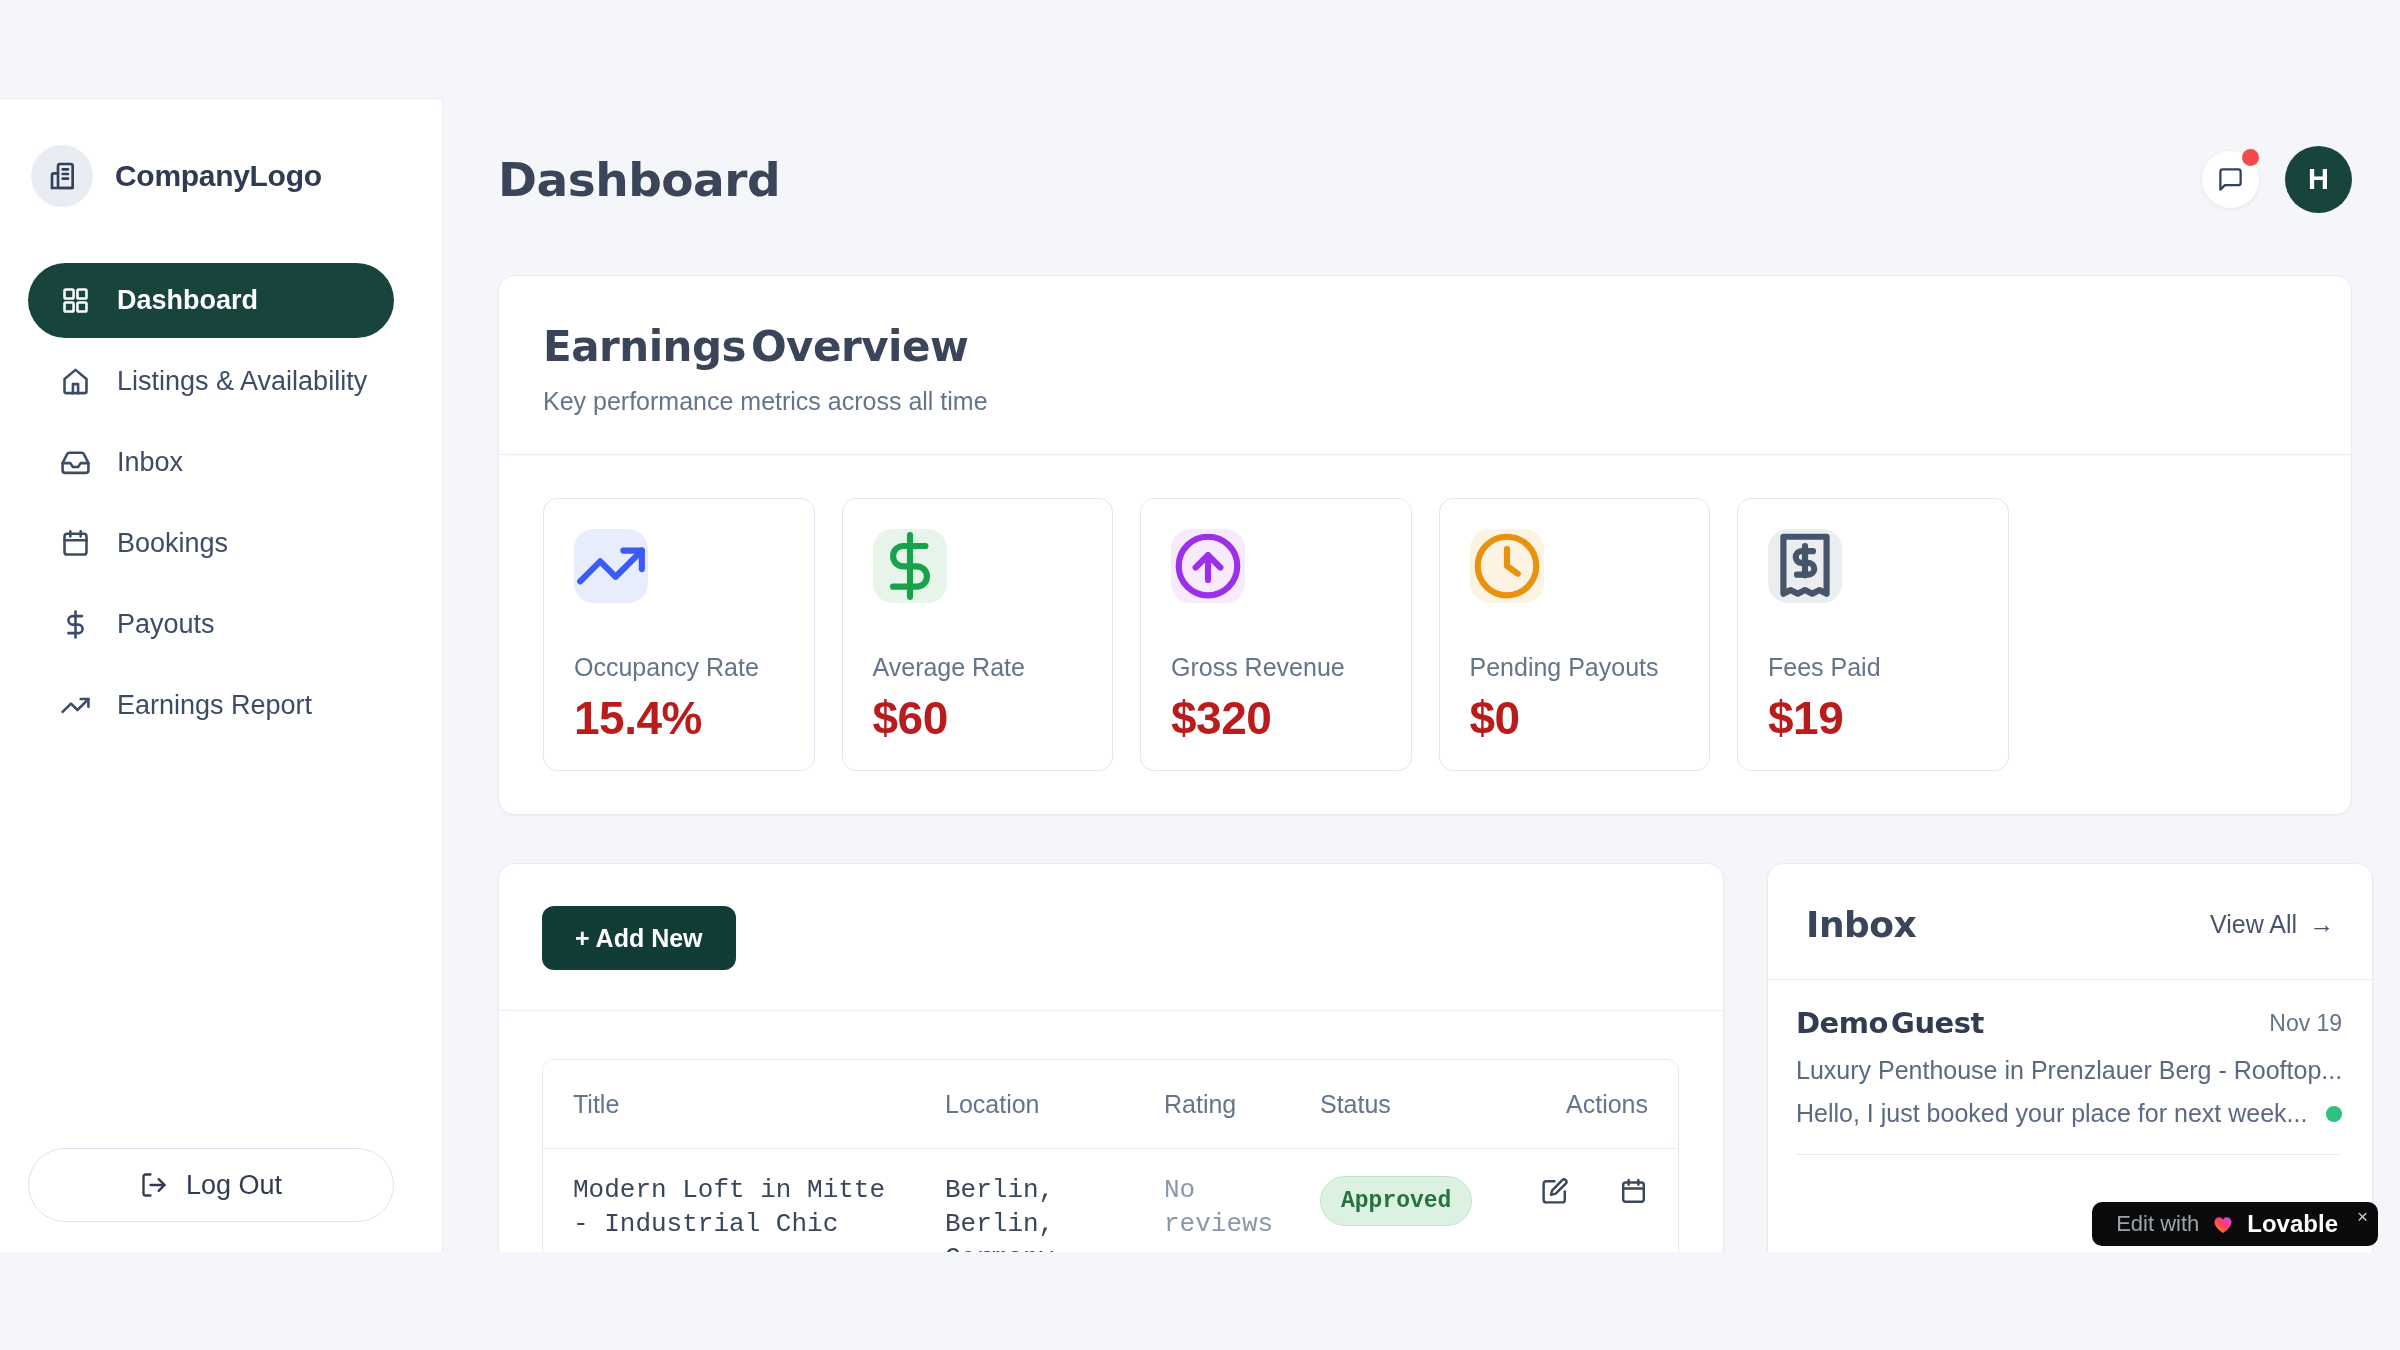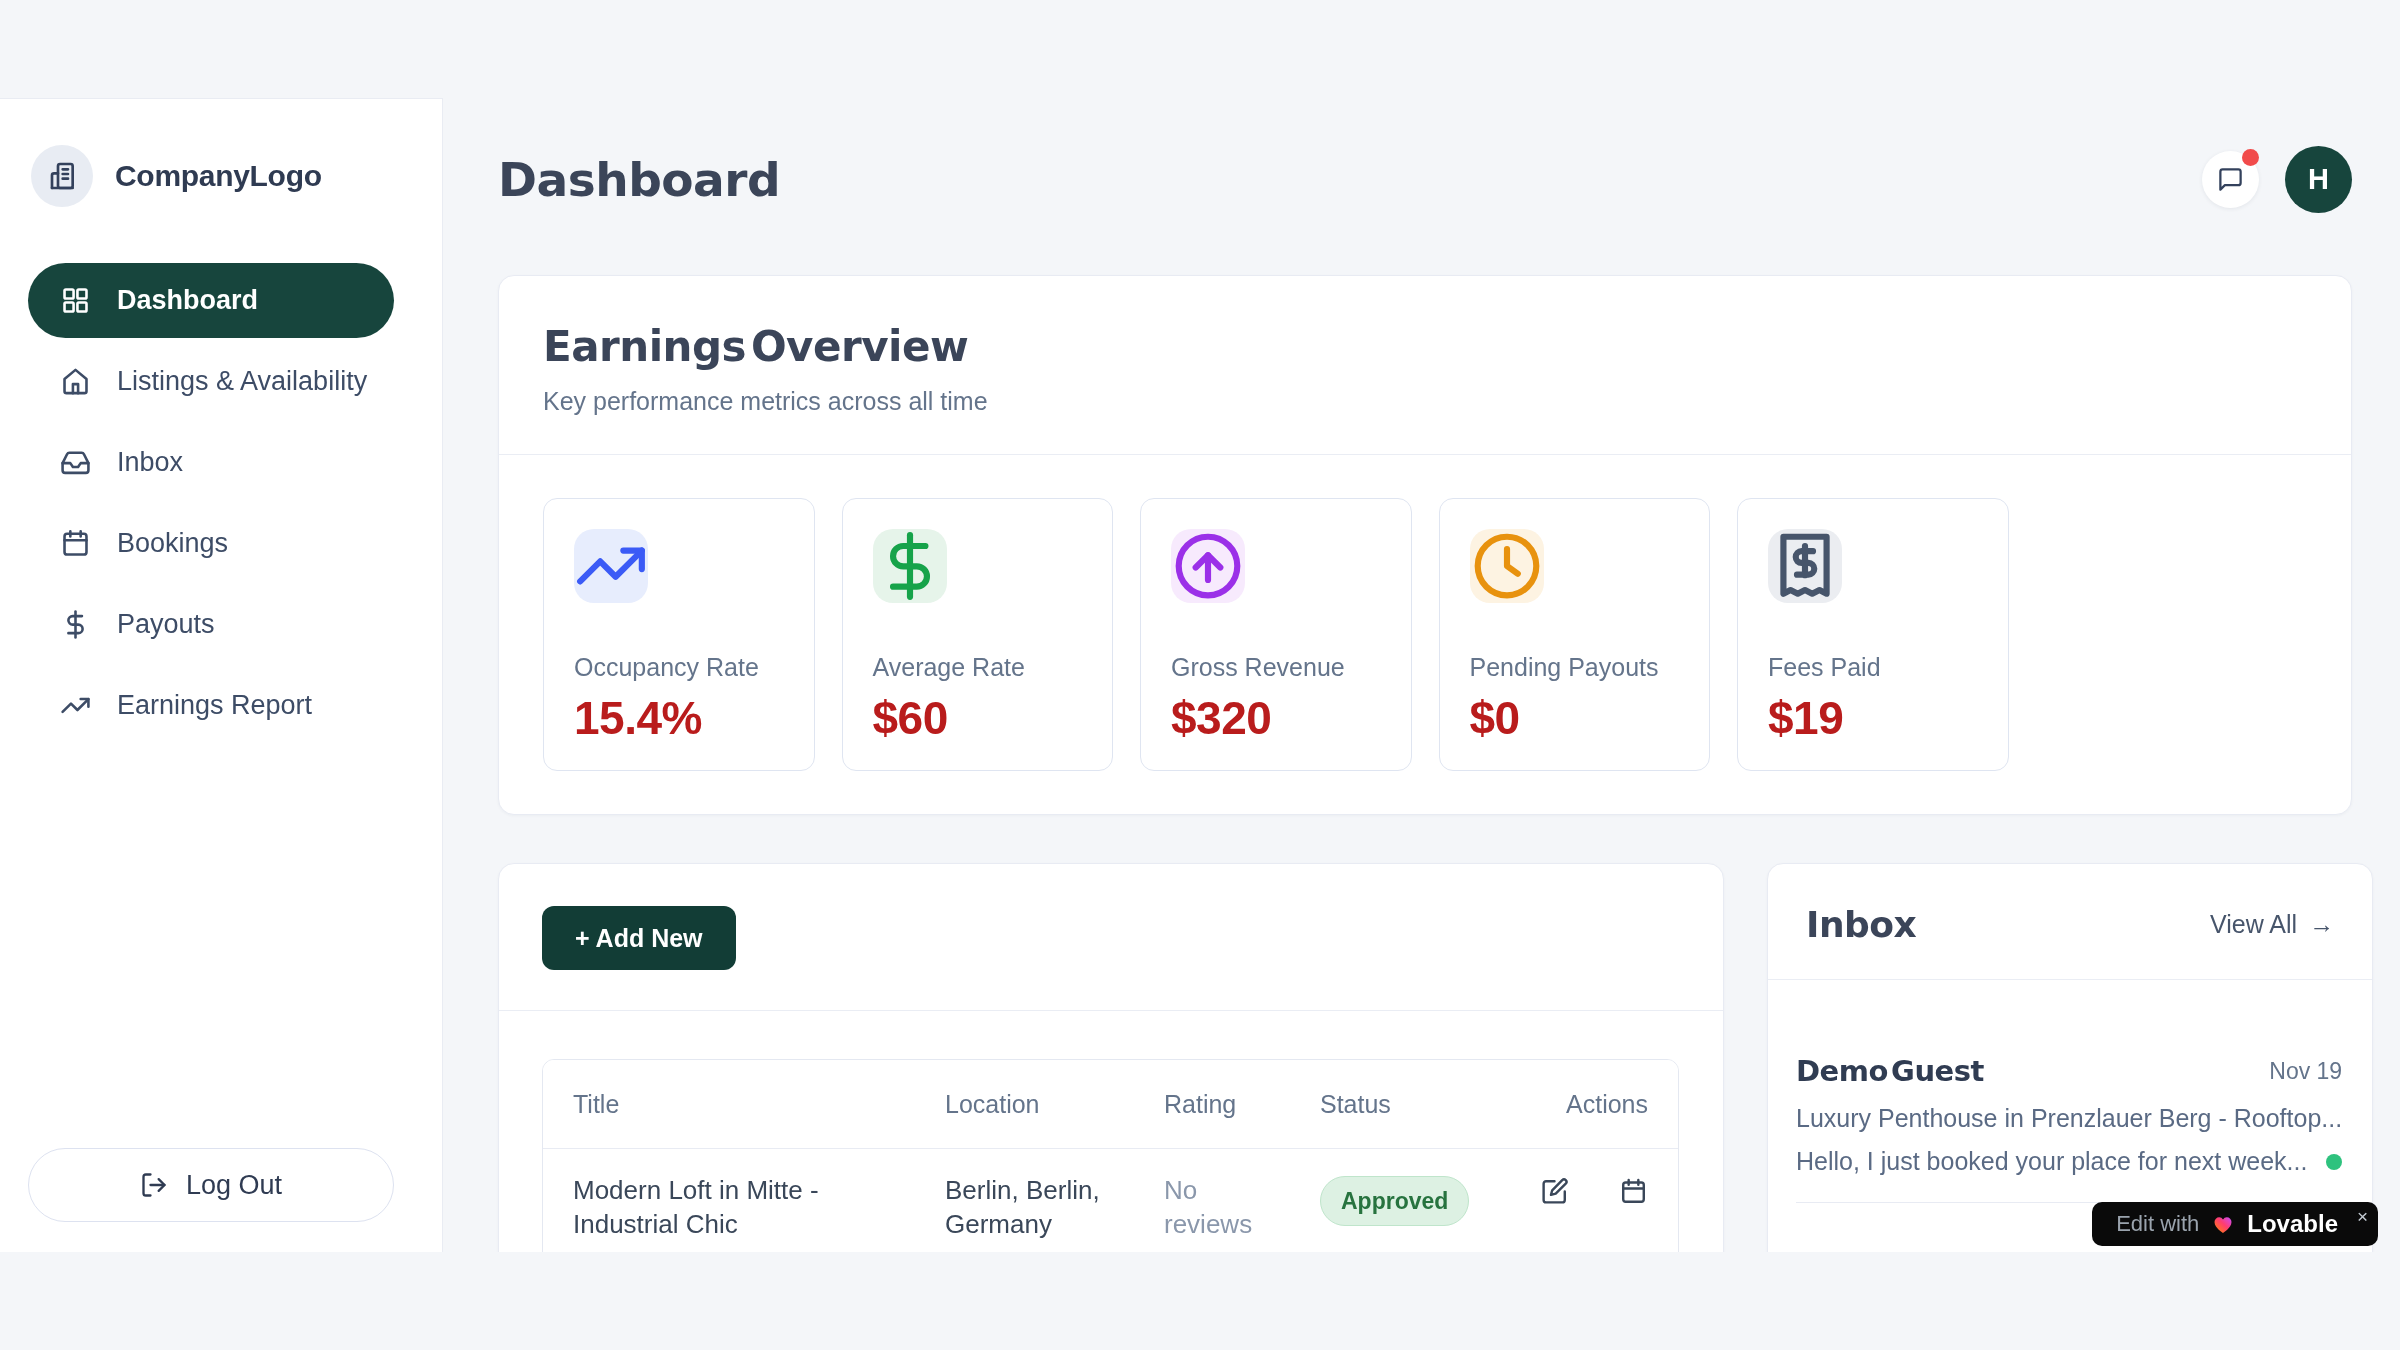--- a/index.html
+++ b/index.html
@@ -67,35 +67,35 @@
   .listings-head { padding:42px 42px 40px 43px; display:flex; align-items:center; justify-content:space-between; border-bottom:1px solid #eaedf4; }
   .section-title { font-size:38px; }
   .add-btn { background:#123d36; color:#fff; border:none; border-radius:12px; padding:0 33px; height:64px; font-size:25px; font-weight:600; font-family:inherit; cursor:pointer; }
 
   .table-wrap { margin:48px 44px 0 43px; border:1px solid #e4e8f1; border-radius:12px; overflow:hidden; }
   .t-head, .t-row { display:grid; grid-template-columns:372px 219px 156px 208px 1fr; }
   .t-head { height:88px; align-items:center; color:#64748b; font-size:25px; font-weight:500; background:#fff; }
   .t-head > div { padding-left:30px; }
   .t-head > div:last-child { text-align:right; padding-right:30px; }
   .t-row { border-top:1px solid #e8ebf3; padding:24px 0 26px 0; font-size:26px; line-height:34px; align-items:flex-start; background:#fff; }
-  .t-row > div { padding-left:30px; }
+  .t-row > div { padding-left:30px;font-family:Liberation Mono, monospace; }
   .cell-title { color:#3a4759; font-weight:500; }
   .cell-loc { color:#3a4759; }
   .cell-rating { color:#8a97ab; }
   .badge { display:inline-block; padding:7px 20px; border-radius:999px; background:#ddf1e3; border:1px solid #bfe5cb; color:#27733f; font-size:23px; font-weight:600; margin-top:3px; }
   .cell-actions { display:flex; justify-content:flex-end; gap:50px; padding-right:30px !important; color:#3a4759; padding-top:4px; }
   .action-icon { width:29px; height:29px; cursor:pointer; display:flex; }
 
   
   .inbox-card { flex:1; min-height:420px; }
   .inbox-head { padding:40px 38px 34px 38px; display:flex; align-items:center; justify-content:space-between; border-bottom:1px solid #eaedf4; }
   .inbox-title { font-size:36px; }
   .view-all { display:flex; align-items:center; gap:12px; color:#47556b; font-size:25px; font-weight:400; cursor:pointer; }
   .message { margin:0 30px 0 28px; padding:26px 0 26px 0; border-bottom:1px solid #e8ebf3; cursor:pointer; }
-  .msg-top { display:flex; align-items:center; justify-content:space-between;margin-top:48px; }
+  .msg-top { display:flex; align-items:center; justify-content:space-between; }
   .msg-sender { font-size:29px; color:#303c52; }
   .msg-date { font-size:23px; color:#64748b; }
   .msg-subject { margin-top:16px; font-size:25px; color:#5a6a84; white-space:nowrap; overflow:hidden; text-overflow:ellipsis; }
   .msg-bottom { margin-top:14px; display:flex; align-items:center; justify-content:space-between; gap:14px; }
   .msg-preview { font-size:25px; color:#5a6a84; white-space:nowrap; overflow:hidden; text-overflow:ellipsis; }
   .unread-dot { width:16px; height:16px; border-radius:50%; background:#2ec27e; flex:none; }
 
   
   .lovable { position:absolute; top:1202px; right:22px; height:44px; background:#0a0a0a; border-radius:10px; display:flex; align-items:center; gap:11px; padding:0 40px 0 24px; z-index:60; cursor:pointer; }
   .lovable .prefix { color:#9aa3ad; font-size:22px; }

